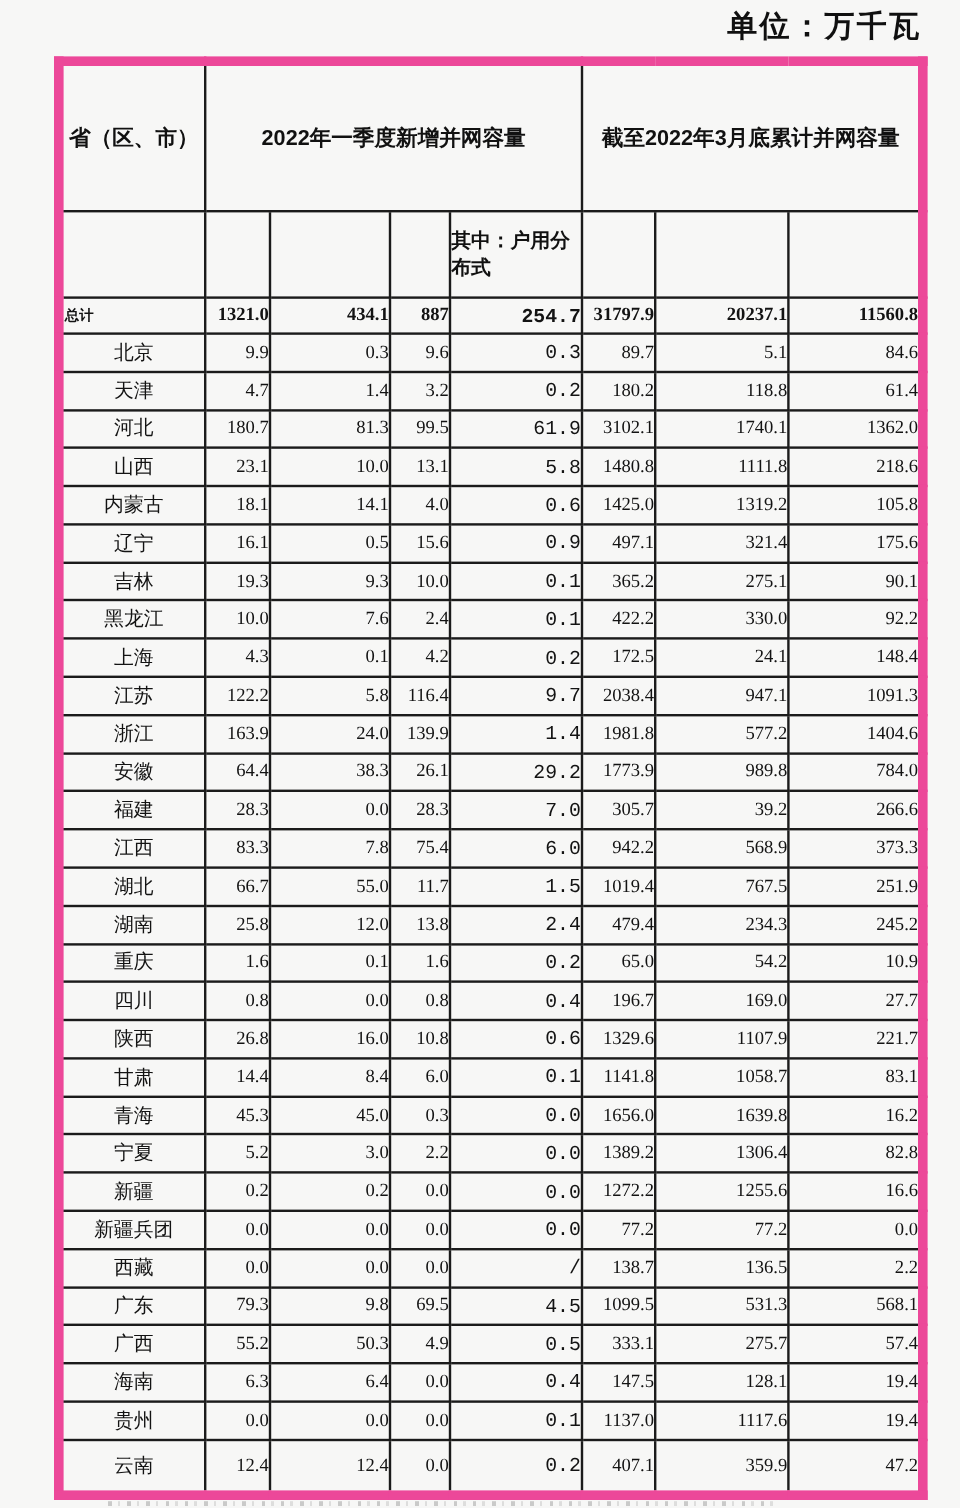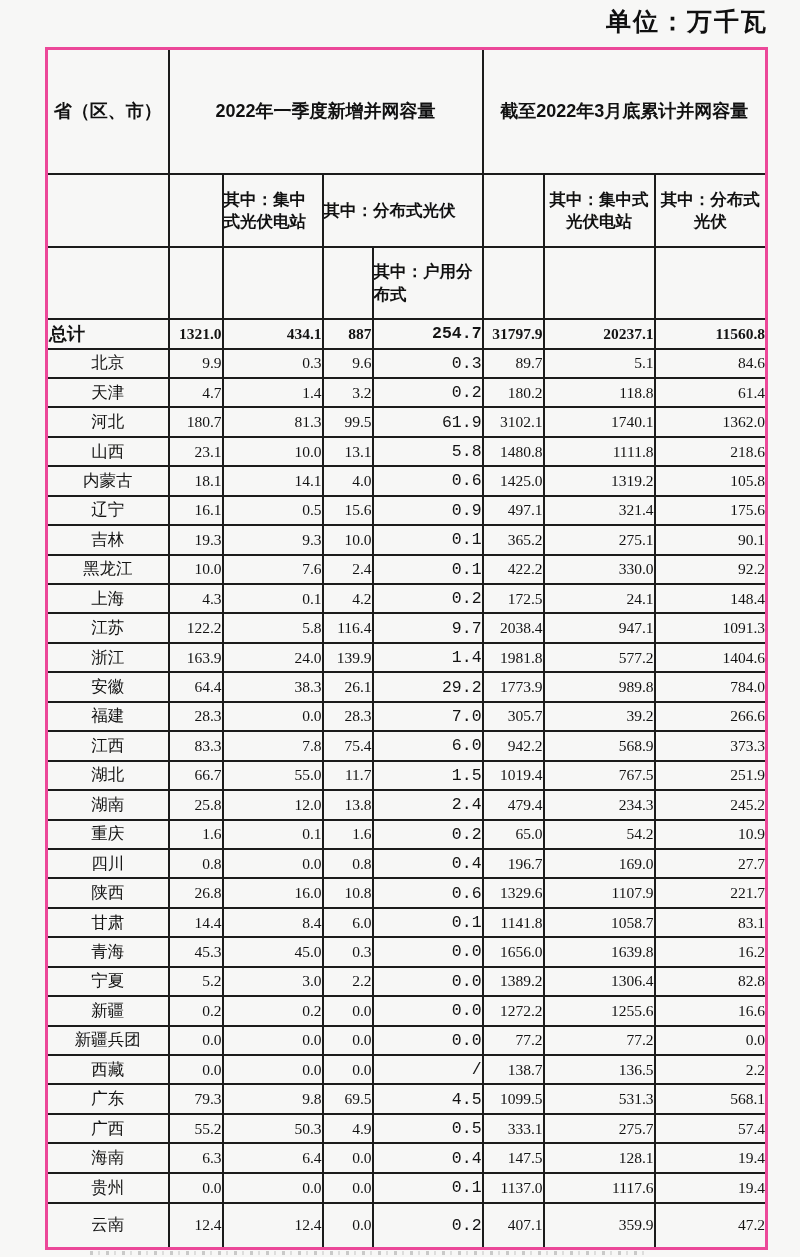--- a/index.html
+++ b/index.html
@@ -20,21 +20,21 @@
     position:absolute;left:45px;top:47px;
     width:720px;height:1203px;
     border-collapse:collapse;table-layout:fixed;
     background:transparent;
   }
   table.pv th,table.pv td{
     border:2px solid #1b1b1b;
     padding:0;margin:0;
     overflow:hidden;
   }
-  table.pv{border:3px solid #ec4899;}
+  table.pv{border:8px solid #ec4899;}
   
   .hdr{
     font-weight:700;color:#111;
     text-align:center;vertical-align:middle;
     font-size:18px;line-height:1.35;
   }
   .hdr-sub{font-size:16.5px;}
   .hdr-left{text-align:left;padding-left:3px;}
   
   td.num{
@@ -45,21 +45,21 @@
     padding-right:6px;
     color:#131313;
   }
   td.c4{padding-right:30px;font-size:16.5px;font-family:Liberation Mono, monospace;}
   th.prov{
     font-weight:400;font-size:16.5px;
     text-align:center;vertical-align:middle;
     color:#131313;
   }
   tr.total-row th.prov{
-    text-align:left;padding-left:1px;font-weight:700;font-size:18px;
+    text-align:left;padding-left:1px;font-weight:700;font-size:12px;
   }
   tr.total-row td.num{font-weight:700;}
   
   .cropped-line{
     position:absolute;left:90px;top:1251px;width:560px;height:4px;
     background:repeating-linear-gradient(90deg,
       rgba(110,110,110,.55) 0 3px, rgba(110,110,110,0) 3px 8px,
       rgba(140,140,140,.4) 8px 10px, rgba(140,140,140,0) 10px 16px);
     opacity:.6;
   }
@@ -79,29 +79,20 @@
       <col style="width:61px">
       <col style="width:111px">
       <col style="width:112px">
   </colgroup>
   <thead>
     <tr style="height:125px">
       <th class="hdr">省（区、市）</th>
       <th class="hdr" colspan="4">2022年一季度新增并网容量</th>
       <th class="hdr" colspan="3">截至2022年3月底累计并网容量</th>
     </tr>
-    <tr style="height:73px">
-      <th></th>
-      <th></th>
-      <th class="hdr hdr-sub hdr-left">其中：集中式光伏电站</th>
-      <th class="hdr hdr-sub hdr-left" colspan="2">其中：分布式光伏</th>
-      <th></th>
-      <th class="hdr hdr-sub">其中：集中式光伏电站</th>
-      <th class="hdr hdr-sub">其中：分布式光伏</th>
-    </tr>
     <tr style="height:72px">
       <th></th>
       <th></th>
       <th></th>
       <th></th>
       <th class="hdr hdr-sub hdr-left">其中：户用分布式</th>
       <th></th>
       <th></th>
       <th></th>
     </tr>

